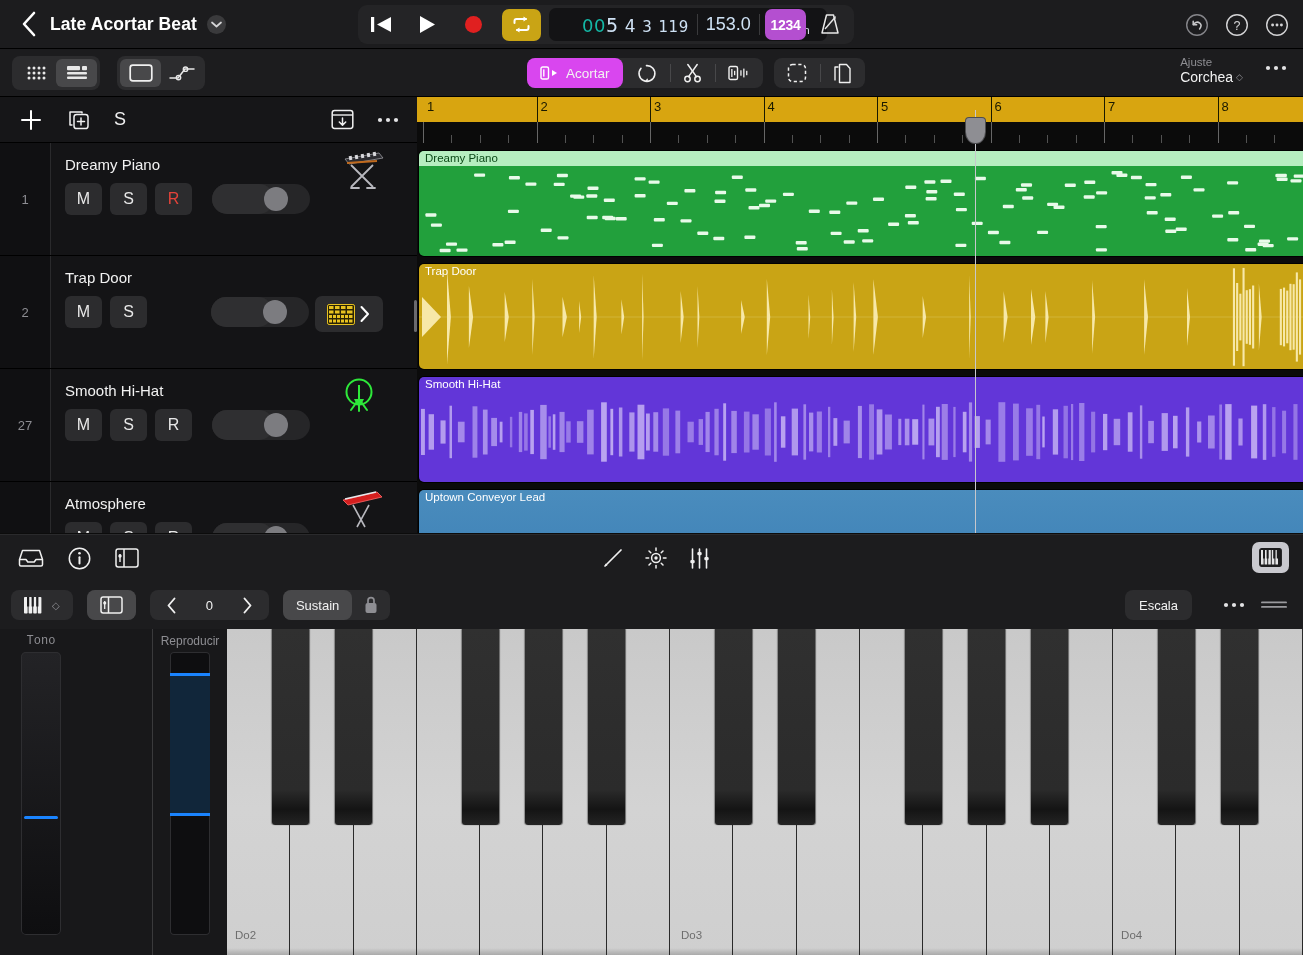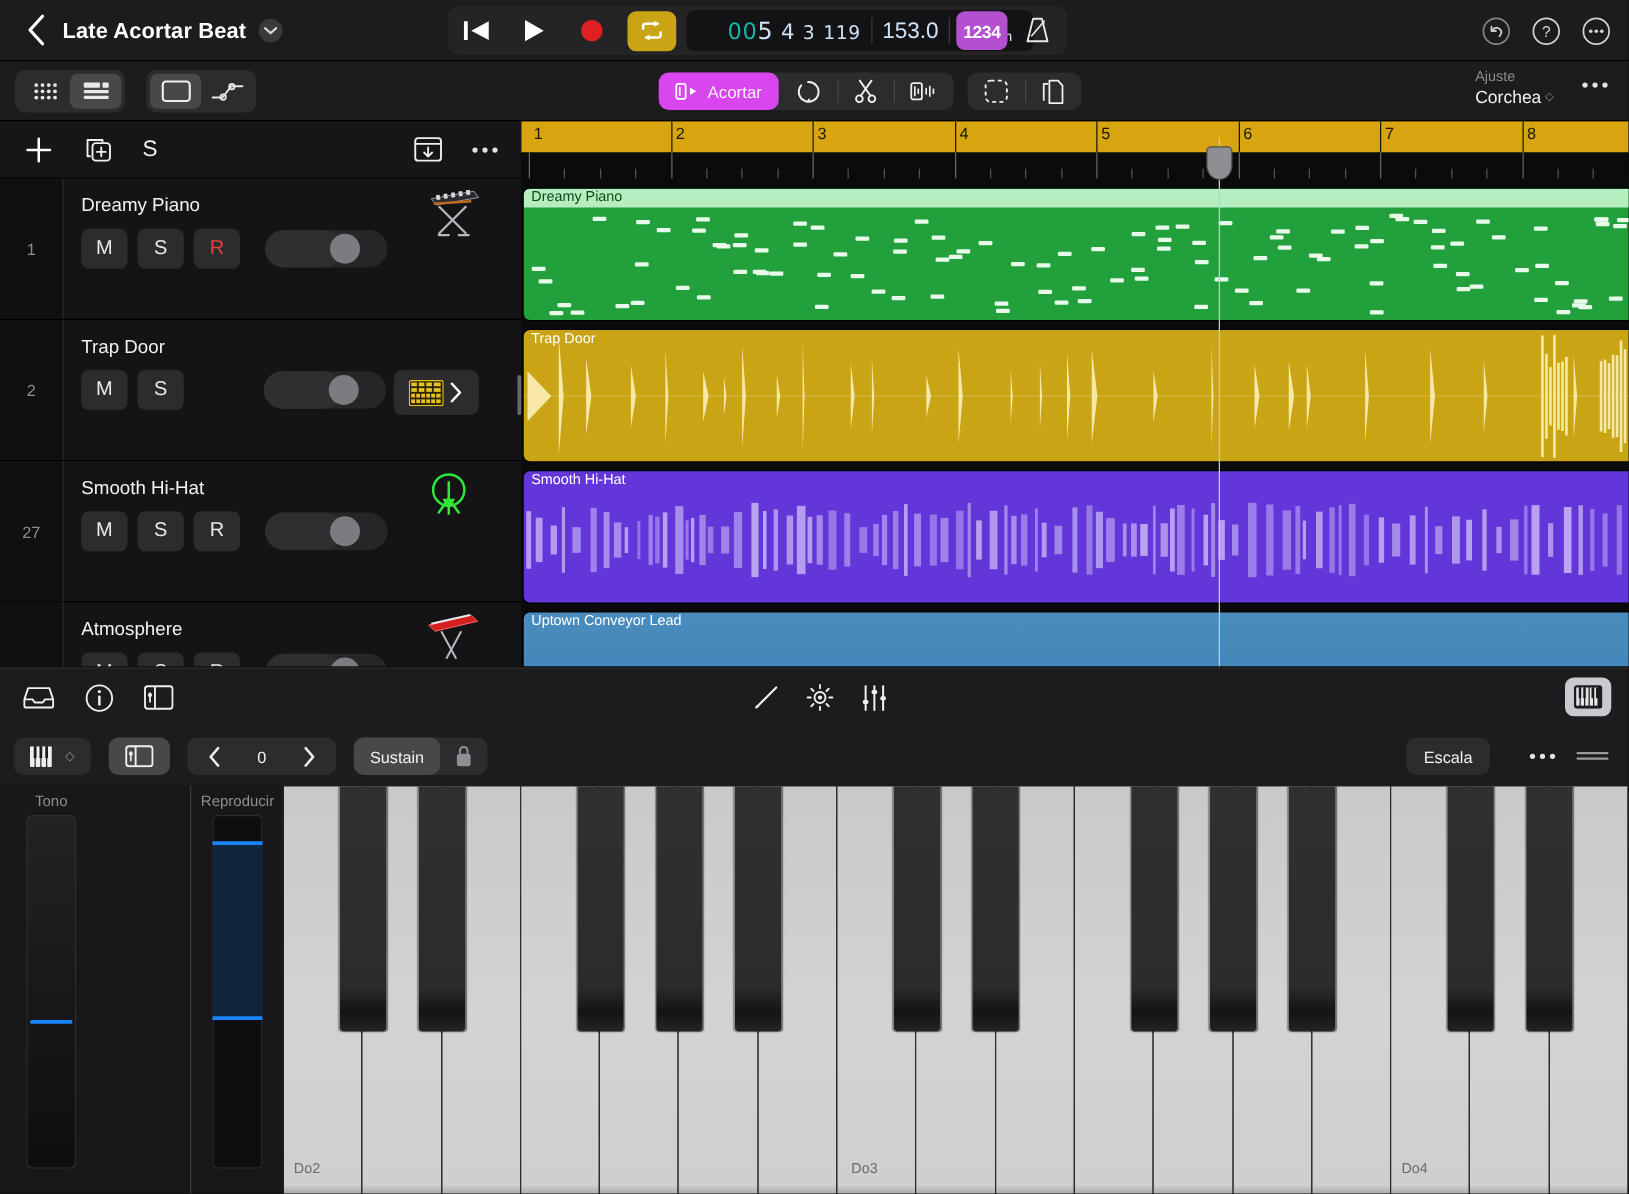--- a/index.html
+++ b/index.html
@@ -239,21 +239,21 @@
   .pill { background: #2c2c2e; border-radius: 8px; height: 30px; display: flex; align-items: center; }
   .pill-cell {
     height: 30px; display: flex; align-items: center; justify-content: center; cursor: pointer;
     padding: 0 13px; position: relative;
   }
   .pill-cell.active { background: #48484a; border-radius: 8px; }
   .pill-txt { font-size: 13px; color: #f2f2f2; }
 
   
   .kbd-area { position: absolute; left: 0; top: 629px; width: 1303px; height: 326px; background: #18181a; }
-  .wheel-col { position: absolute; top: 0; width: 68px; height: 326px; }
+  .wheel-col { position: absolute; top: 0; width: 68px; height: 326px; font-family: Liberation Mono, monospace; }
   .wheel-label { text-align: center; font-size: 12px; color: #8e8e93; padding-top: 5px; }
   .wheel-track {
     position: absolute; left: 14px; top: 23px; width: 40px; height: 283px; border-radius: 5px;
     background: linear-gradient(180deg,#232326 0%,#0e0e10 100%);
     box-shadow: inset 0 0 0 1px #2e2e31;
   }
   .wheel-line { position: absolute; left: 3px; right: 3px; height: 3px; background: #1a84ff; border-radius:2px; }
   .vel-sep { position: absolute; left: 152px; top: 0; width: 1px; height: 326px; background: #3a3a3c; }
   .vel-track {
     position: absolute; left: 170px; top: 23px; width: 40px; height: 283px; border-radius: 4px;

